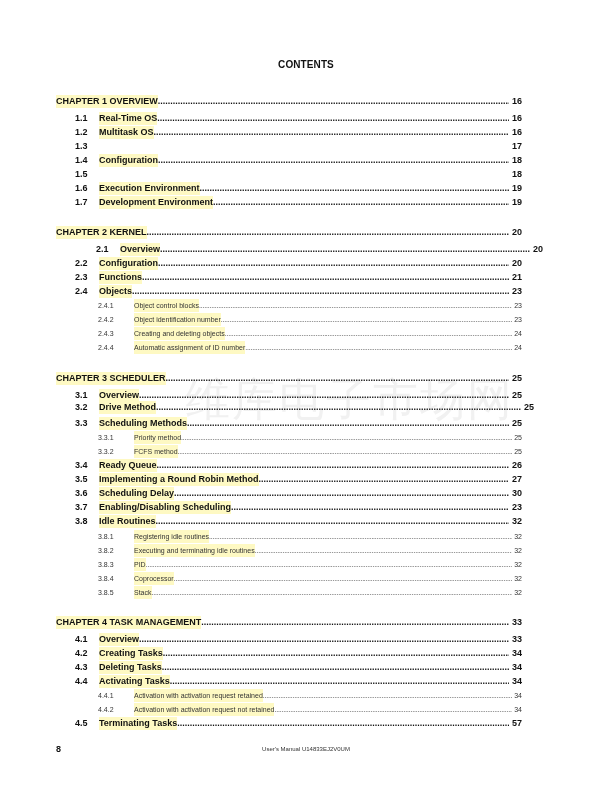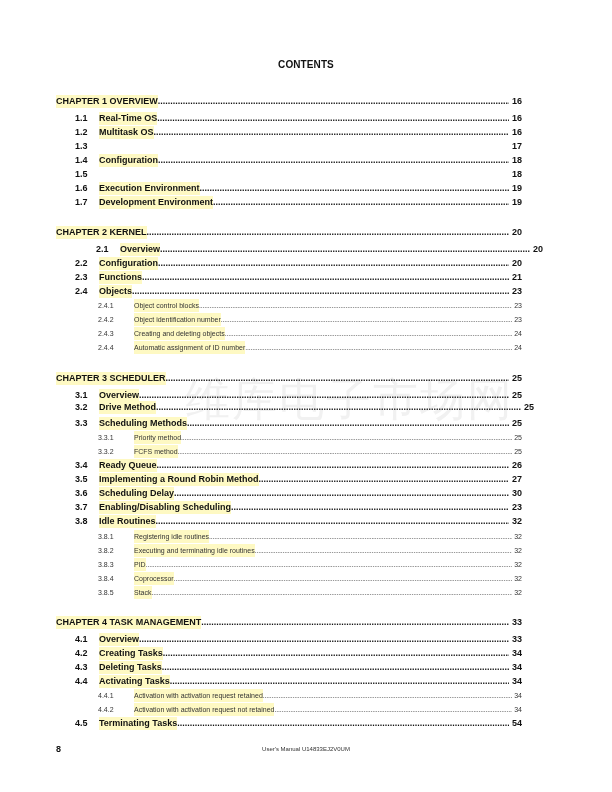--- a/index.html
+++ b/index.html
@@ -423,19 +423,19 @@
       <span class="leader"></span>
     </span>
     <span class="page">34</span>
   </a>
       <a class="toc-line lvl-section" style="top: 717px;">
     <span class="num">4.5</span>
     <span class="title-wrap">
       <span class="title">Terminating Tasks</span>
       <span class="leader"></span>
     </span>
-    <span class="page">54</span>
+    <span class="page">57</span>
   </a>
     </div>
 
   <div class="footer-page">8</div>
   <div class="footer-manual">User's Manual  U14833EJ2V0UM</div>
 </div>
 
 </body></html>

